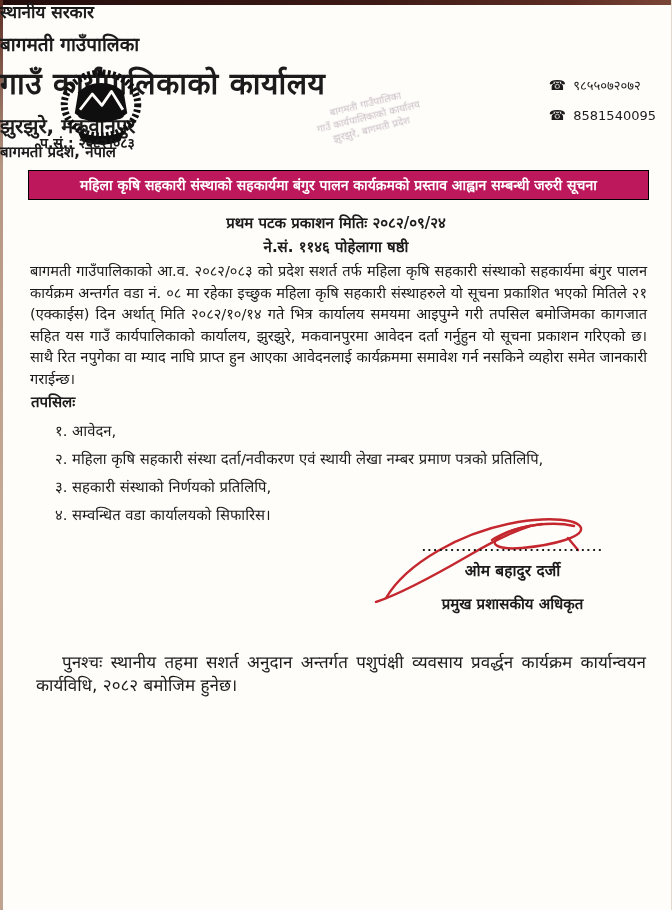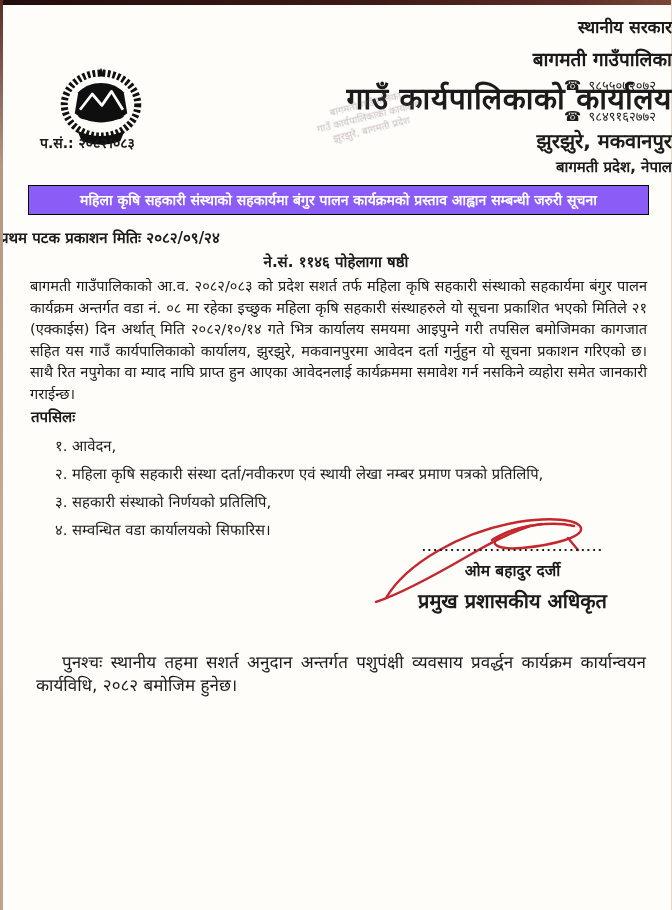--- a/index.html
+++ b/index.html
@@ -13,21 +13,21 @@
     color:#1b1b1b;
     box-sizing:border-box;
   }
   
   .scan-top{position:absolute;top:0;left:0;right:0;height:5px;
     background:linear-gradient(to right,#230d0d,#3d1a16 55%,#5d2d24 85%,#7a4637);}
   .scan-left{position:absolute;top:0;left:0;bottom:0;width:3px;
     background:linear-gradient(to bottom,#5b2c22,#b59682 18%,#c7ab97 60%,#bfa38e);}
   .scan-right{position:absolute;top:0;right:0;bottom:0;width:1px;background:#e3d8cc;}
 
-  .header{position:relative;text-align:right;padding-top:15px;}
+  .header{position:relative;text-align:left;}
   .gov-line{font-size:17px;font-weight:bold;}
   .muni-line{font-size:19px;font-weight:bold;margin-top:8px;}
   .office-line{font-size:30px;font-weight:bold;margin-top:5px;letter-spacing:.5px;}
   .place-line{font-size:20px;font-weight:bold;margin-top:9px;}
   .prov-line{font-size:15px;font-weight:bold;margin-top:2px;}
 
   .logo{position:absolute;left:56px;top:66px;width:90px;height:84px;}
   .refno{position:absolute;left:40px;top:133px;font-size:14px;font-weight:bold;}
 
   .phones{position:absolute;right:16px;top:76px;text-align:left;}
@@ -39,42 +39,42 @@
     transform:rotate(-14deg);
     color:rgba(118,100,122,.42);
     font-size:10px;line-height:13px;text-align:center;
     filter:blur(.4px);
     pointer-events:none;
   }
   .stamp div{white-space:nowrap;}
 
   .title-bar{
     margin:9px 23px 12px 28px;
-    background:#8b5cf6;color:#ffffff;
+    background:#be185d;color:#ffffff;
     border:1px solid #000;
     font-size:14px;font-weight:bold;
     text-align:center;padding:4px 4px 5px;
     white-space:nowrap;overflow:hidden;
   }
-  .pub-line{font-size:15px;font-weight:bold;margin-top:7px;}
+  .pub-line{font-size:15px;font-weight:bold;text-align:center;margin-top:7px;}
   .era-line{font-size:15px;font-weight:bold;text-align:center;margin-top:4px;}
 
   .body-par{
     margin:4px 25px 0 30px;
     font-size:14.6px;line-height:21.5px;
     text-align:justify;
   }
   .tapasil{margin:2px 0 0 31px;font-size:15px;font-weight:bold;}
   .sched{margin:6px 0 0 55px;font-size:14.8px;line-height:28px;}
 
   .sig-scribble{position:absolute;left:372px;top:498px;width:240px;height:105px;}
   .sig-block{position:absolute;left:405px;top:543px;width:215px;text-align:center;}
   .sig-dots{font-size:11px;letter-spacing:1.5px;line-height:10px;font-weight:bold;}
   .sig-name{font-size:15.5px;font-weight:bold;margin-top:6px;}
-  .sig-desg{font-size:20px;font-weight:bold;margin-top:6px;}
+  .sig-desg{font-size:15px;font-weight:bold;margin-top:12px;}
 
   .postscript{
     position:absolute;left:36px;right:26px;top:651px;
     font-size:17px;line-height:23px;text-align:justify;
     text-indent:26px;
   }
 </style>
 </head>
 <body>
 
@@ -100,21 +100,21 @@
     <path d="M46 12 L50 2 L54 12" fill="#0f0f0f"></path>
   </svg>
 
   <div class="refno">प.सं.: २०८२।०८३</div>
 
   <div class="phones">
     <div class="phone-row">
       <span class="phone-glyph">☎</span><span>९८५५०७२०७२</span>
     </div>
     <div class="phone-row">
-      <span class="phone-glyph">☎</span><span>९८४९१६२७७२</span>
+      <span class="phone-glyph">☎</span><span>8581540095</span>
     </div>
   </div>
 
   <div class="stamp">
     <div>बागमती गाउँपालिका</div>
     <div>गाउँ कार्यपालिकाको कार्यालय</div>
     <div>झुरझुरे, बागमती प्रदेश</div>
   </div>
 
   <div class="title-bar">महिला कृषि सहकारी संस्थाको सहकार्यमा बंगुर पालन कार्यक्रमको प्रस्ताव आह्वान सम्बन्धी जरुरी सूचना</div>

